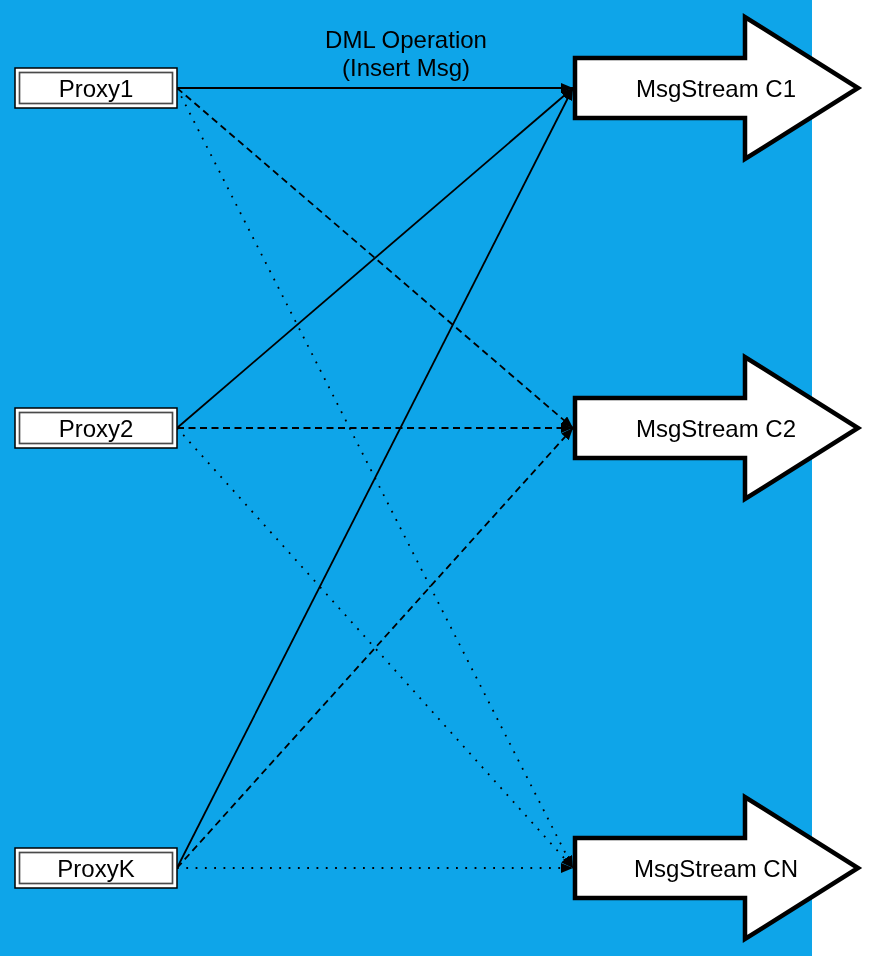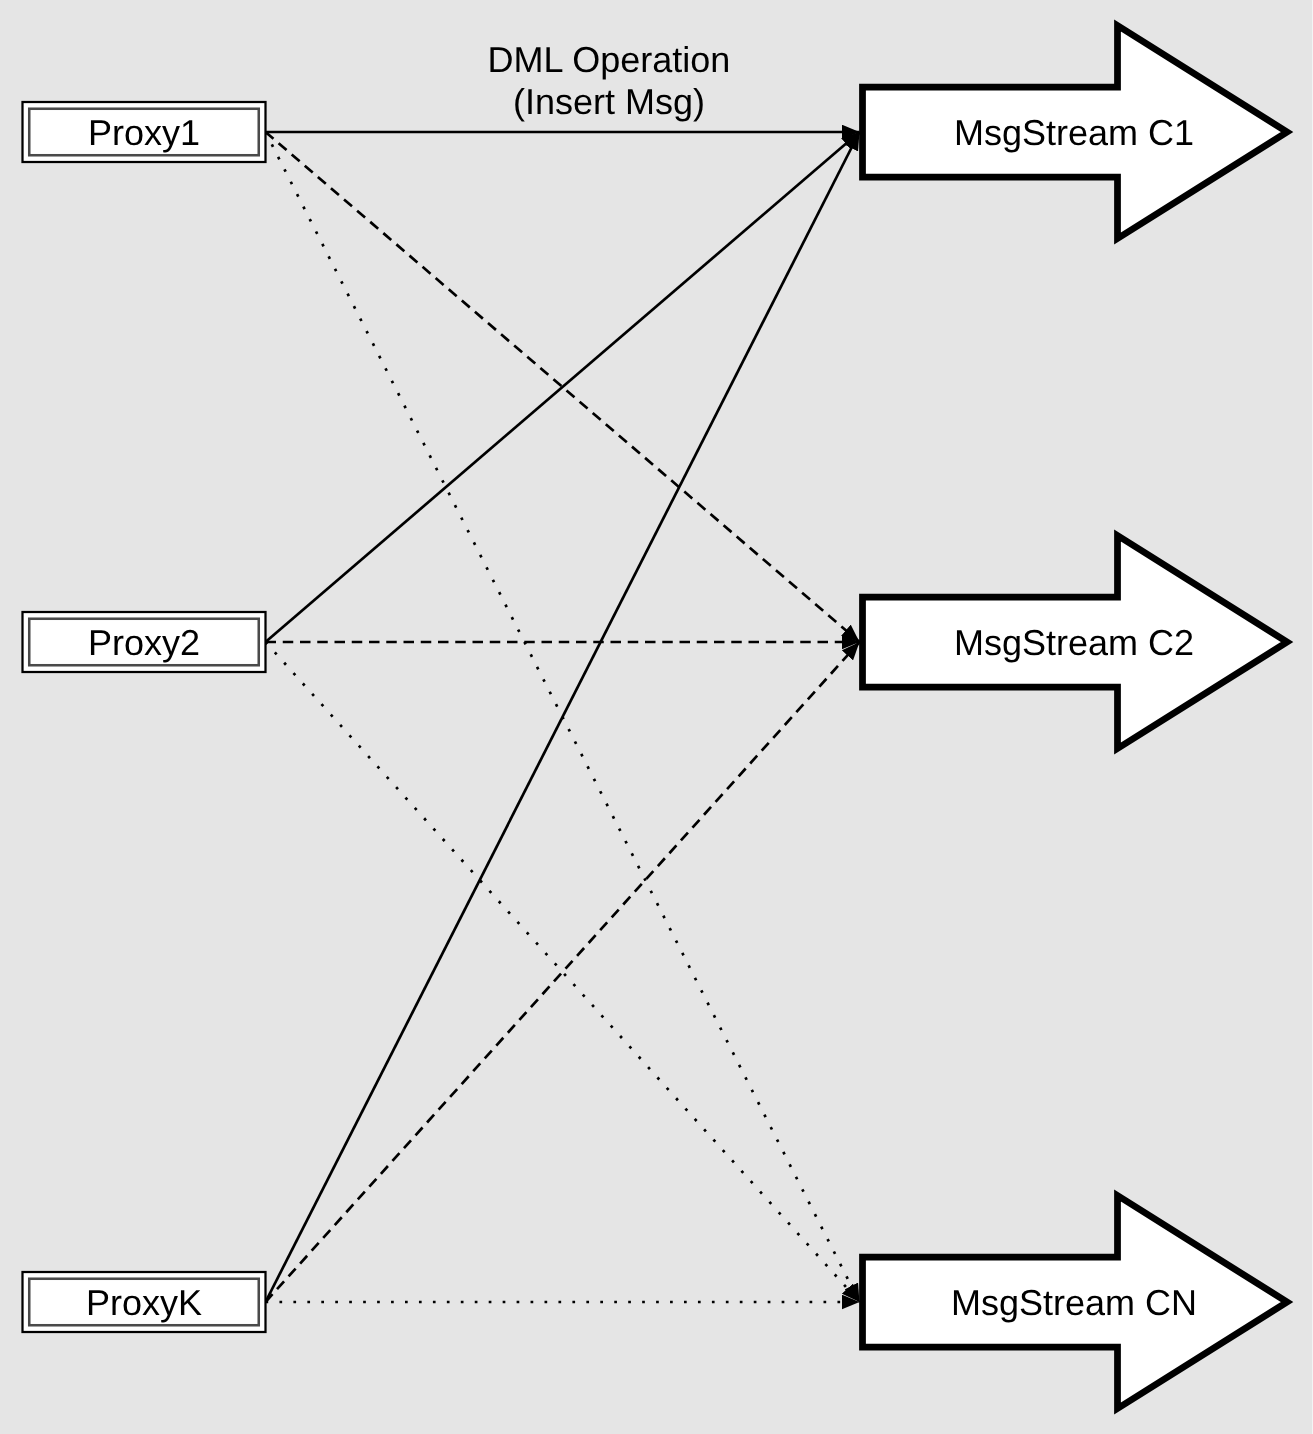--- a/index.html
+++ b/index.html
@@ -2,23 +2,23 @@
 <html><head>
 <meta charset="utf-8">
 <style>
   html, body {
     margin: 0;
     padding: 0;
     background: #ffffff;
   }
   #stage {
     position: relative;
-    width: 875px;
+    width: 812px;
     height: 956px;
-    background: #e5e5e5;
+    background: #0ea5e9;
     font-family: "Liberation Sans", "DejaVu Sans", sans-serif;
   }
   svg { display: block; }
   .edge {
     stroke: #000000;
     stroke-width: 1.8;
     fill: none;
   }
   .edge.dashed { stroke-dasharray: 7 4.5; }
   .edge.dotted { stroke-dasharray: 1.8 7.5; }

